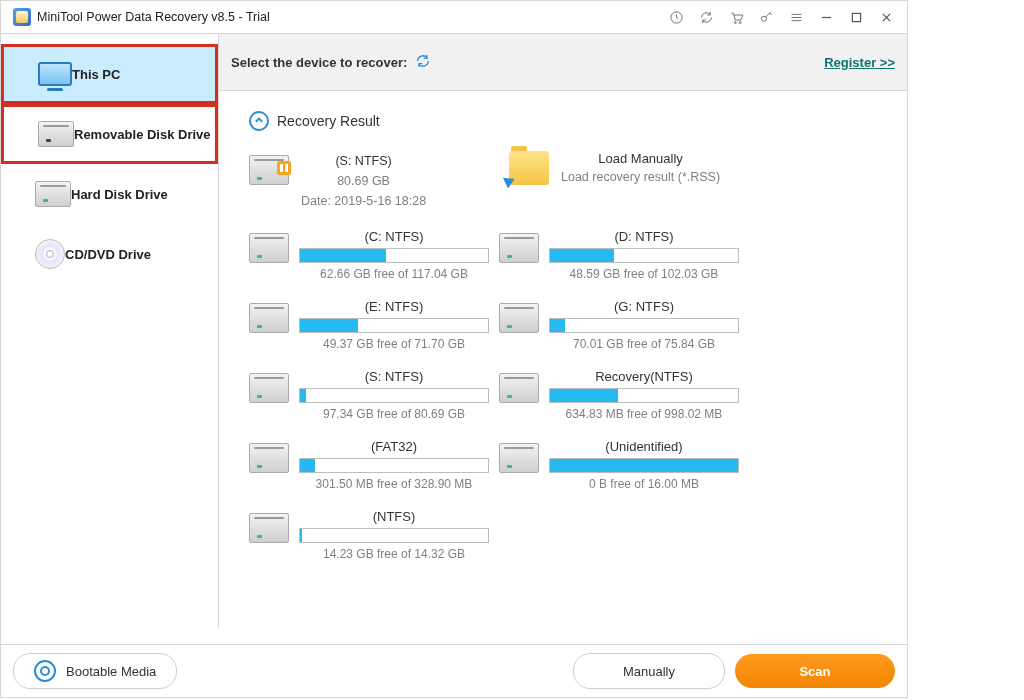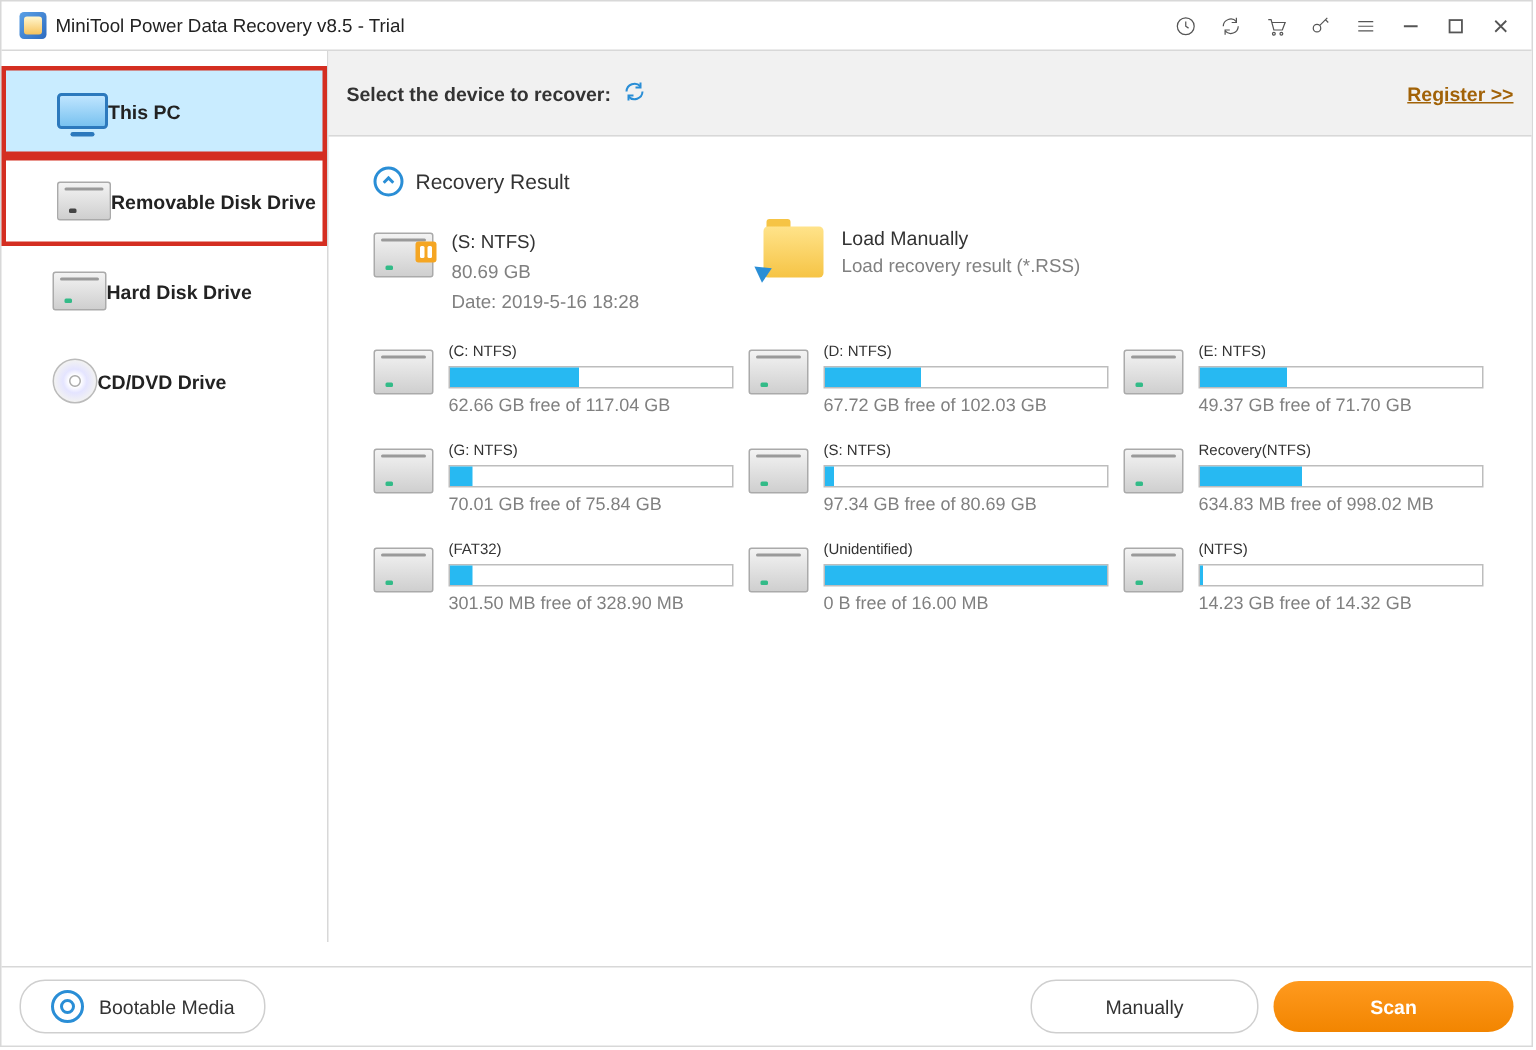--- a/index.html
+++ b/index.html
@@ -7,21 +7,21 @@
     --bg:#ffffff;
     --panel:#f6f6f6;
     --accent:#1fb6ff;
     --orange:#f39b00;
     --text:#333;
     --muted:#808080;
     --hl-red:#d42e21;
     --sel:#c9ecff;
   }
   html,body{margin:0;padding:0;font-family:"Segoe UI",Arial,sans-serif;font-size:13px;color:var(--text);}
-  .window{width:1022px;height:698px;border:1px solid var(--border);background:var(--bg);display:flex;flex-direction:column;box-sizing:border-box;}
+  .window{width:908px;height:698px;border:1px solid var(--border);background:var(--bg);display:flex;flex-direction:column;box-sizing:border-box;text-align:center;}
   
   .titlebar{display:flex;align-items:center;height:32px;padding:0 6px;border-bottom:1px solid var(--border);}
   .titlebar .app-ico{width:18px;height:18px;margin:0 6px;background:linear-gradient(135deg,#5aa0e6,#2e6cc0);border-radius:3px;position:relative;}
   .titlebar .app-ico::after{content:"";position:absolute;inset:3px;background:linear-gradient(#fff7d0,#f7c35c);border-radius:2px;}
   .titlebar .title{flex:0 0 auto;font-size:12.5px;color:#222;}
   .titlebar .spacer{flex:1;}
   .tb-btn{width:30px;height:32px;display:flex;align-items:center;justify-content:center;color:#555;cursor:pointer;}
   .tb-btn svg{width:15px;height:15px;stroke:#555;fill:none;stroke-width:1.3;}
   .tb-btn.win svg{width:11px;height:11px;}
   
@@ -42,21 +42,21 @@
   .ico-usb::after{background:#444;}
   
   .ico-cd{width:28px;height:28px;border-radius:50%;background:radial-gradient(circle,#fff 20%,#e4e4ff 40%,#f2f2f2 70%);border:1px solid #bbb;flex:0 0 28px;}
   .ico-cd::after{content:"";position:absolute;left:50%;top:50%;width:6px;height:6px;background:#fff;border:1px solid #aaa;border-radius:50%;transform:translate(-50%,-50%);}
   .sb-label{font-size:13px;color:#222;}
   
   .main{flex:1;display:flex;flex-direction:column;min-width:0;}
   .hdr{height:32px;background:#f1f1f1;border-bottom:1px solid var(--border);display:flex;align-items:center;padding:12px 12px;font-weight:600;gap:8px;}
   .refresh-ico svg{width:16px;height:16px;stroke:#2a8ed6;fill:none;stroke-width:2;}
   .hdr .spacer{flex:1;}
-  .register{color:#a16207;font-weight:700;text-decoration:underline;cursor:pointer;}
+  .register{color:#0f766e;font-weight:700;text-decoration:underline;cursor:pointer;}
   .content{flex:1;overflow:auto;padding:18px 8px 10px 30px;}
   .section-head{display:flex;align-items:center;gap:8px;margin:2px 0 14px 0;}
   .collapse-btn{width:16px;height:16px;border:2px solid #2a8ed6;border-radius:50%;display:flex;align-items:center;justify-content:center;cursor:pointer;}
   .collapse-btn svg{width:8px;height:8px;stroke:#2a8ed6;stroke-width:2.5;fill:none;}
   .section-title{font-size:14px;}
   .rec-row{display:flex;gap:24px;margin-bottom:12px;}
   .rec-item{display:flex;align-items:flex-start;gap:12px;padding:6px 6px 6px 0;}
   .rec-ico{width:40px;height:30px;position:relative;margin-top:4px;}
   .rec-ico .ico-hdd{position:absolute;inset:0;}
   .rec-ico .pause{position:absolute;right:-2px;top:6px;width:14px;height:14px;background:#f5a623;border-radius:2px;}
@@ -69,21 +69,21 @@
   .folder-ico .tab{position:absolute;top:-5px;left:2px;width:16px;height:6px;background:#f6c445;border-radius:2px 2px 0 0;}
   .folder-ico .arrow{position:absolute;left:-4px;bottom:-2px;width:0;height:0;border-left:10px solid #2a8ed6;border-top:6px solid transparent;border-bottom:6px solid transparent;transform:rotate(-25deg);}
   .load-meta .t{color:#333;font-size:13px;}
   .load-meta .s{color:var(--muted);font-size:12.5px;margin-top:4px;}
   
   .drive-grid{display:flex;flex-wrap:wrap;gap:18px 10px;margin-top:4px;}
   .drive{display:flex;gap:10px;width:240px;cursor:pointer;}
   .drive-ico{width:40px;height:30px;position:relative;flex:0 0 40px;margin-top:4px;}
   .drive-ico .ico-hdd{position:absolute;inset:0;}
   .drive-info{flex:1;}
-  .drive-name{font-size:10px;color:#333;margin-bottom:4px;}
+  .drive-name{font-size:13px;color:#333;margin-bottom:4px;}
   .bar{height:13px;border:1px solid #bdbdbd;background:#fff;position:relative;margin-bottom:4px;}
   .bar .fill{position:absolute;left:0;top:0;bottom:0;background:#27b9f2;}
   .drive-free{font-size:12px;color:var(--muted);}
   
   .footer{height:52px;border-top:1px solid var(--border);display:flex;align-items:center;padding:0 12px;gap:10px;margin-top:16px;}
   .pill{height:34px;border:1px solid #cfcfcf;border-radius:17px;display:flex;align-items:center;padding:0 20px;gap:10px;font-size:13px;cursor:pointer;background:#fff;}
   .pill .ring{width:18px;height:18px;border:2px solid #2a8ed6;border-radius:50%;display:flex;align-items:center;justify-content:center;}
   .pill .ring::after{content:"";width:6px;height:6px;border:2px solid #2a8ed6;border-radius:50%;}
   .footer .spacer{flex:1;}
   .btn-settings{width:110px;justify-content:center;}
@@ -227,21 +227,21 @@
             </div>
             <div class="drive">
               <div class="drive-ico">
                 <div class="ico-hdd"></div>
               </div>
               <div class="drive-info">
                 <div class="drive-name">(D: NTFS)</div>
                 <div class="bar">
                   <div class="fill" style="width:34%"></div>
                 </div>
-                <div class="drive-free">67.72 GB free of 102.03 GB</div>
+                <div class="drive-free">48.59 GB free of 102.03 GB</div>
               </div>
             </div>
             <div class="drive">
               <div class="drive-ico">
                 <div class="ico-hdd"></div>
               </div>
               <div class="drive-info">
                 <div class="drive-name">(E: NTFS)</div>
                 <div class="bar">
                   <div class="fill" style="width:31%"></div>

